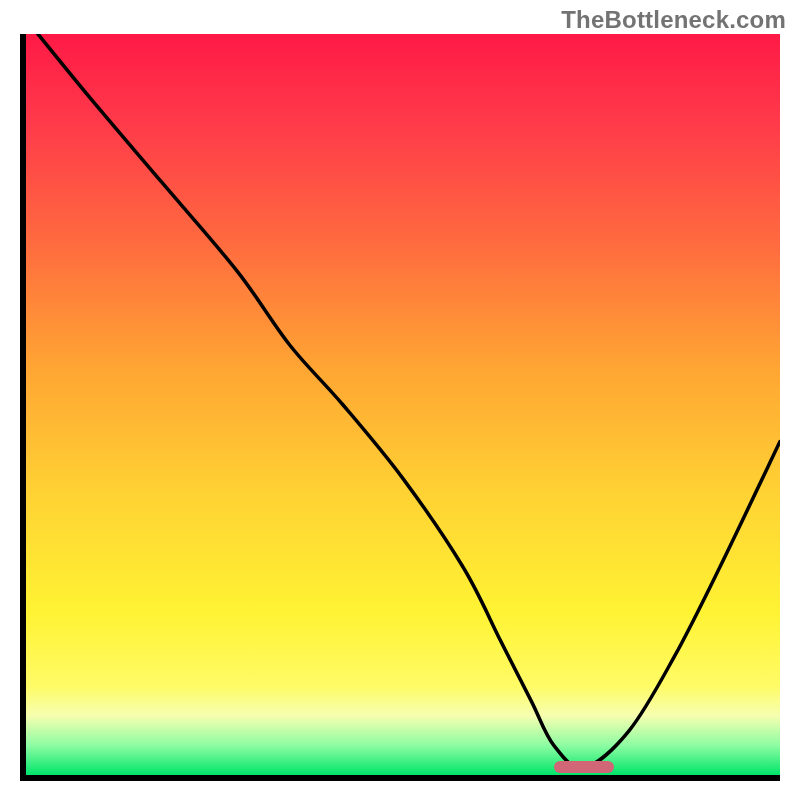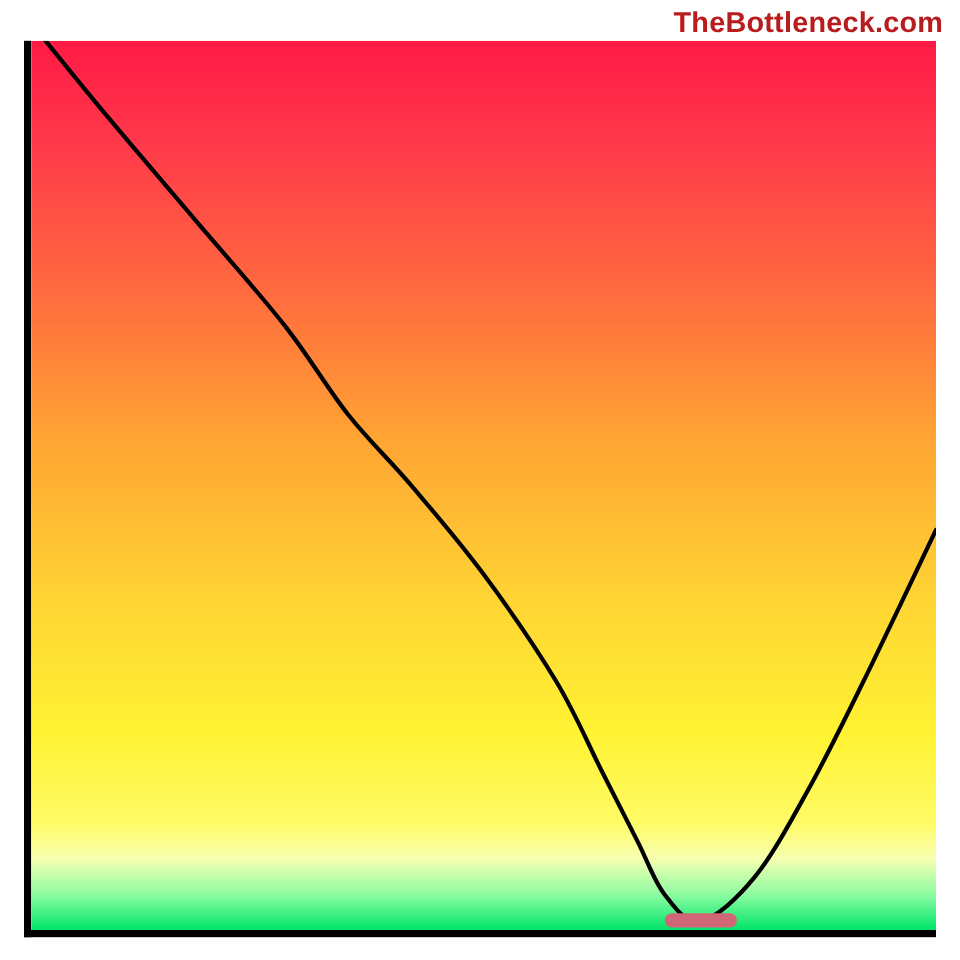--- a/index.html
+++ b/index.html
@@ -16,21 +16,21 @@
     height: 800px;
     box-sizing: border-box;
   }
   .watermark {
     position: absolute;
     top: 6px;
     right: 14px;
     font-family: Arial, Helvetica, sans-serif;
     font-size: 24px;
     font-weight: 600;
-    color: #b91c1c;
+    color: #737373;
     letter-spacing: 0.2px;
     z-index: 10;
   }
   .plot-box {
     position: absolute;
     left: 20px;
     top: 34px;
     width: 760px;
     height: 747px;
     border-left: 6px solid #000;

